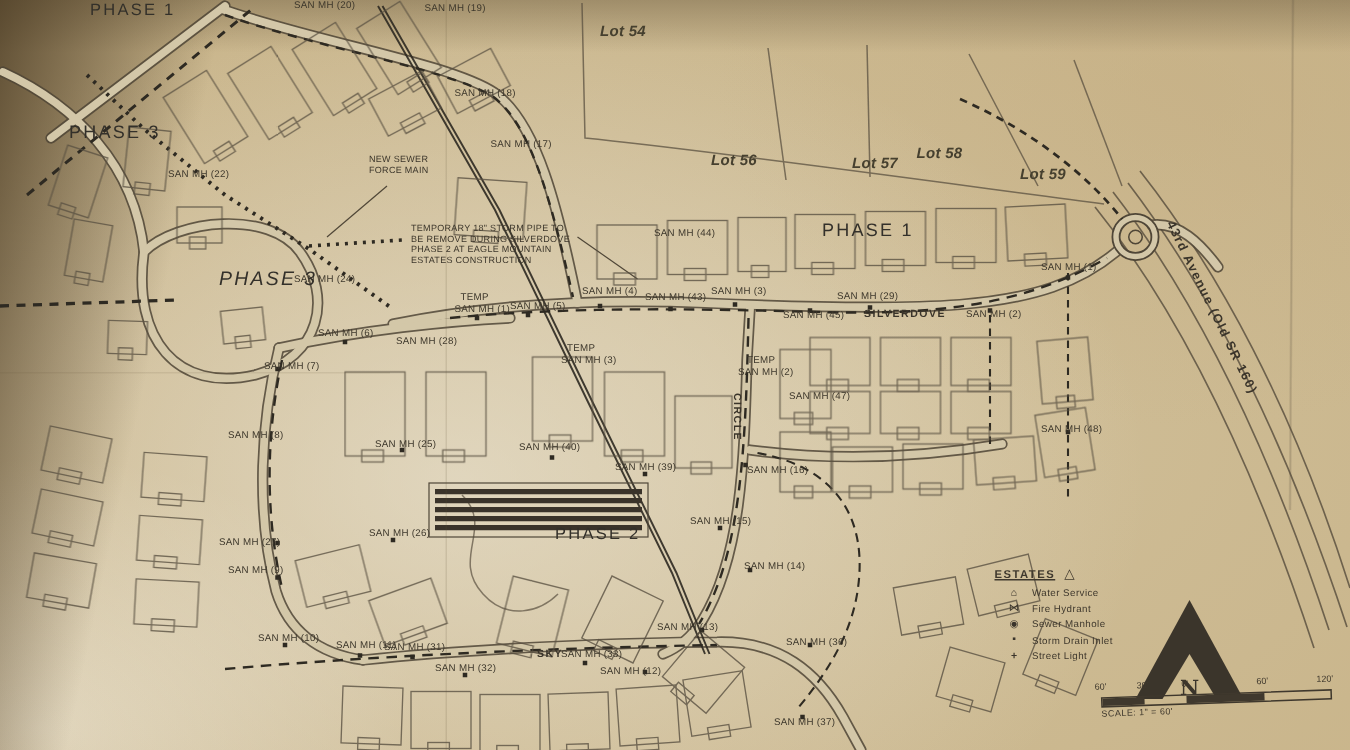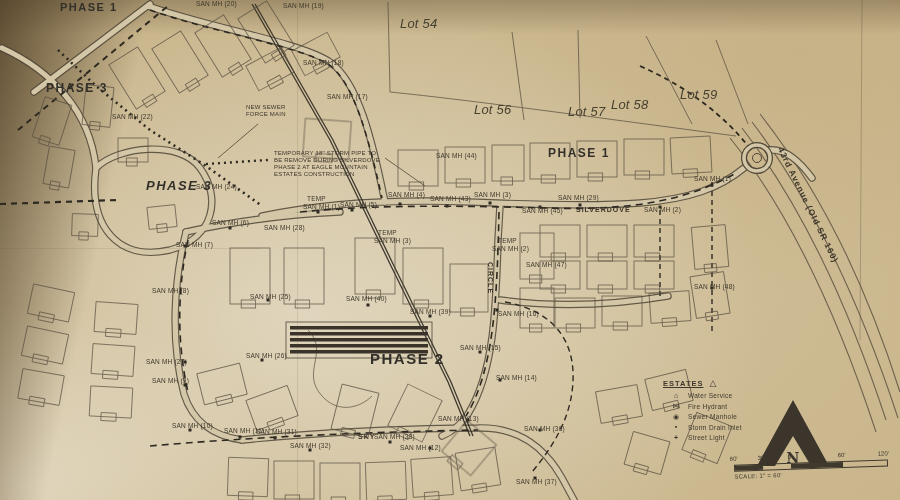--- a/index.html
+++ b/index.html
@@ -12,22 +12,22 @@
       radial-gradient(640px 450px at 34% 64%, rgba(240,236,224,.55), rgba(240,236,224,0) 72%),
       radial-gradient(340px 240px at 3% 97%, rgba(238,232,216,.6), rgba(238,232,216,0) 75%),
       radial-gradient(420px 300px at 88% 12%, rgba(196,172,128,.45), rgba(196,172,128,0) 75%),
       radial-gradient(1200px 780px at 60% 55%, #d0bf99 0%, #c9b58b 45%, #bfa87c 78%, #af9568 100%);
   }
   .crease{position:absolute;pointer-events:none;}
   svg.plan{position:absolute;left:0;top:0;}
   #label-layer{position:absolute;left:0;top:0;width:900px;height:500px;}
   .lbl{position:absolute;color:#3e382c;font-size:6.5px;white-space:nowrap;
        letter-spacing:.2px;transform-origin:left top;line-height:1;}
-  .ph{font-weight:bold;color:#33302a;letter-spacing:1.5px;}
-  .lot{font-style:italic;font-size:13px;color:#46402f;}
+  .ph{font-weight:normal;color:#33302a;letter-spacing:1.5px;}
+  .lot{font-style:italic;font-size:10px;color:#46402f;font-weight:bold;}
   .st{font-size:7px;font-weight:bold;letter-spacing:1px;color:#3a342a;}
   .note{position:absolute;font-size:6px;line-height:7px;color:#3c362b;letter-spacing:.2px;}
   
   #legend{position:absolute;left:663px;top:372px;width:150px;color:#3f382d;}
   #legend .ltitle{font-size:7.5px;font-weight:bold;letter-spacing:1px;text-decoration:underline;display:inline-block;}
   .tri{font-size:9px;margin-left:6px;color:#3f382d;}
   .legend-item{display:flex;align-items:center;gap:7px;height:9.5px;margin-left:8px;margin-top:1px;}
   .legend-item span.txt{font-size:6.5px;letter-spacing:.3px;}
   .licon{display:inline-block;width:10px;text-align:center;font-size:7px;line-height:8px;color:#3a342b;}
   .i-water::before{content:"⌂";font-weight:bold;}
@@ -459,26 +459,26 @@
       <span class="lbl mh" style="left: 146px; top: 359px;">SAN MH (27)</span>
       <span class="lbl mh" style="left: 246px; top: 353px;">SAN MH (26)</span>
       <span class="lbl mh" style="left: 250px; top: 294px;">SAN MH (25)</span>
       <span class="lbl mh" style="left: 152px; top: 288px;">SAN MH (8)</span>
       <span class="lbl mh" style="left: 524px; top: 426px;">SAN MH (36)</span>
       <span class="lbl mh" style="left: 516px; top: 479px;">SAN MH (37)</span>
       <span class="lbl ph" style="left: 60px; top: 2px; font-size: 11px;">PHASE 1</span>
       <span class="lbl ph" style="left: 46px; top: 82px; font-size: 12px;">PHASE 3</span>
       <span class="lbl ph" style="left: 146px; top: 179px; font-size: 13px; font-style: italic;">PHASE 3</span>
       <span class="lbl ph" style="left: 548px; top: 147px; font-size: 12px;">PHASE 1</span>
-      <span class="lbl ph" style="left: 370px; top: 351px; font-size: 15px;">PHASE 2</span>
+      <span class="lbl ph" style="left: 370px; top: 351px; font-size: 11px;">PHASE 2</span>
       <span class="lbl lot" style="left: 400px; top: 17px;">Lot 54</span>
       <span class="lbl lot" style="left: 474px; top: 103px;">Lot 56</span>
       <span class="lbl lot" style="left: 568px; top: 105px;">Lot 57</span>
       <span class="lbl lot" style="left: 611px; top: 98px;">Lot 58</span>
-      <span class="lbl lot" style="left: 680px; top: 88px;">Lot 59</span>
+      <span class="lbl lot" style="left: 680px; top: 112px;">Lot 59</span>
       <span class="lbl st" style="left: 576px; top: 206px;">SILVERDOVE</span>
       <span class="lbl st" style="left: 494px; top: 262px; transform: rotate(90deg);">CIRCLE</span>
       <span class="lbl st" style="left: 358px; top: 433px;">SKY</span>
       <span class="lbl st" style="left: 784px; top: 146px; font-size: 8.5px; transform: rotate(64deg);">43rd Avenue (Old SR 160)</span>
       <div class="note" style="left: 246px; top: 104px;">
         <div>NEW SEWER</div>
         <div>FORCE MAIN</div>
       </div>
       <div class="note" style="left: 274px; top: 150px;">
         <div>TEMPORARY 18" STORM PIPE TO</div>

